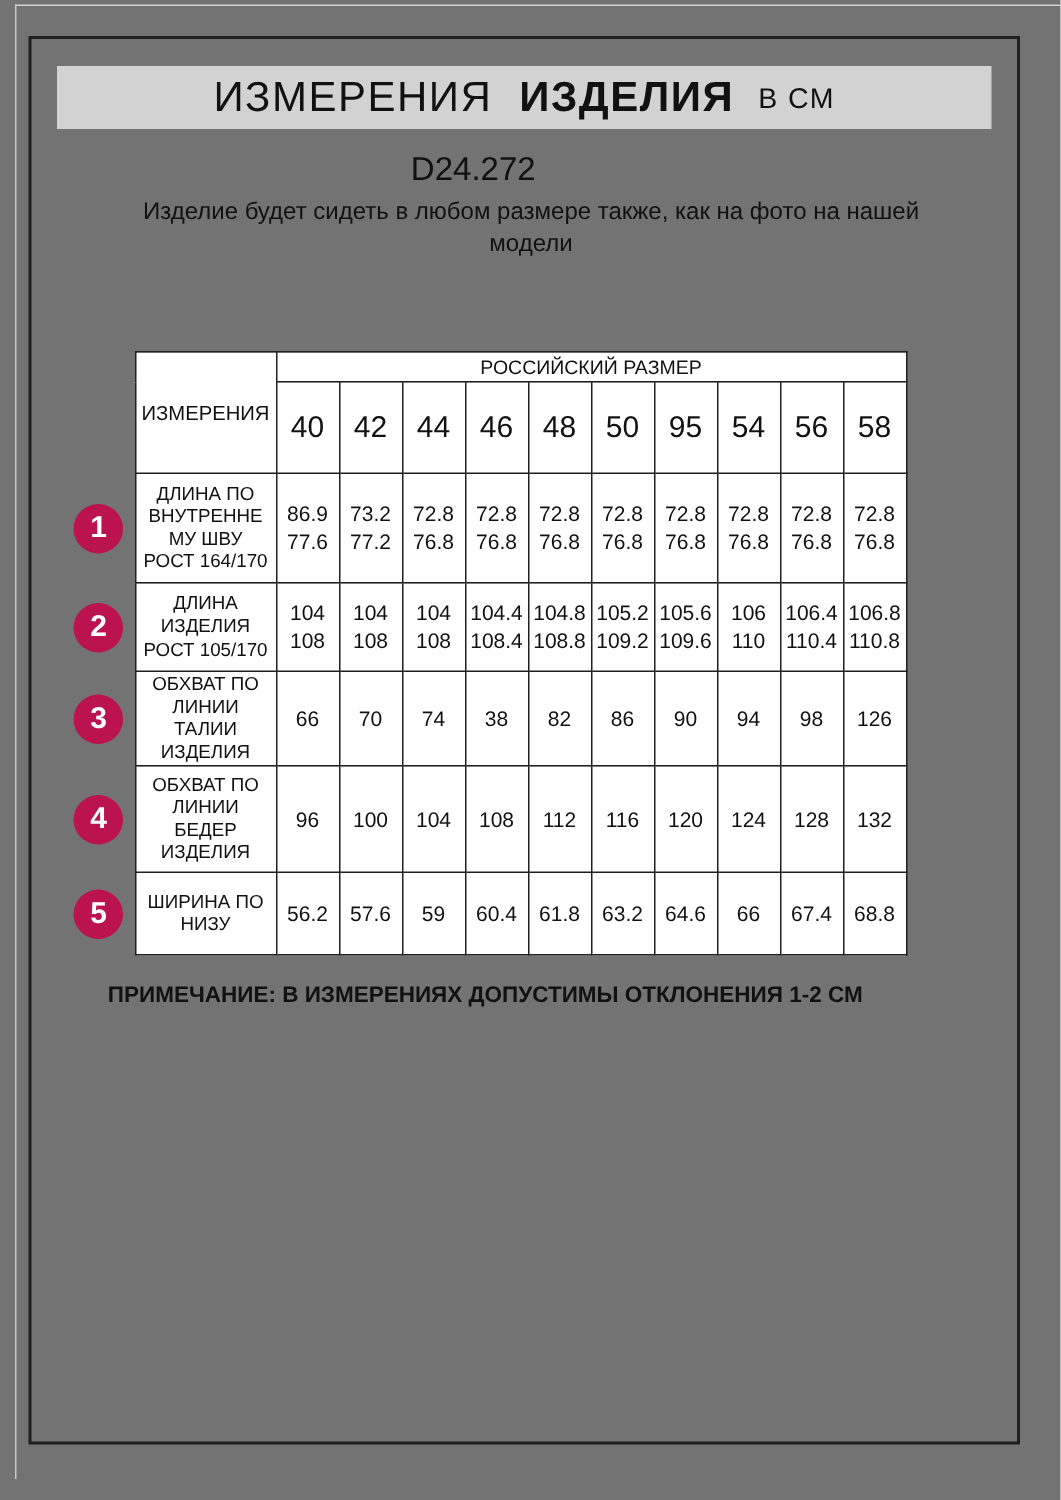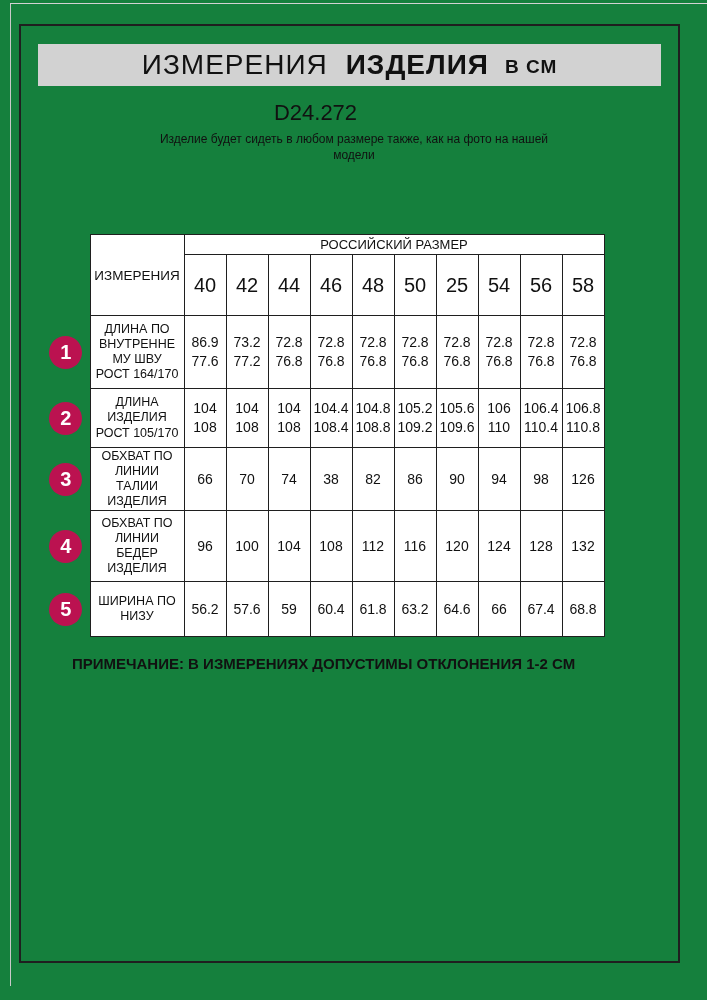--- a/index.html
+++ b/index.html
@@ -1,36 +1,36 @@
 <!DOCTYPE html>
 <html style="--accent: #BB1250; --bar-bg: #D2D2D2; --line: #1F1F1F;"><head>
 <meta charset="utf-8">
 <style>
   html,body{margin:0;padding:0;background:#ffffff;}
   body{font-family:"Liberation Sans", sans-serif; color:#111;}
-  .sheet{position:relative;width:707px;height:1000px;background:#15803d;overflow:hidden;}
+  .sheet{position:relative;width:707px;height:1000px;background:#737373;overflow:hidden;}
 
   
   .edge-left{position:absolute;left:10px;top:3px;bottom:14px;width:1px;background:#c9c9c9;}
   .edge-top{position:absolute;left:10px;top:3px;right:0;height:1px;background:#d2d2d2;}
 
   
   .frame{position:absolute;left:19px;top:24px;width:661px;height:939px;
          box-sizing:border-box;border:2px solid var(--line,#1f1f1f);}
 
   
   .title-bar{position:absolute;left:38px;top:44px;width:623px;height:42px;
              background:var(--bar-bg,#d2d2d2);display:flex;align-items:center;justify-content:center;}
   .title-main{font-size:28px;font-weight:400;letter-spacing:1px;}
   .title-emphasis{font-size:28px;font-weight:bold;letter-spacing:1px;margin-left:18px;}
-  .title-unit{font-size:19px;font-weight:700;letter-spacing:1px;margin-left:16px;padding-top:4px;}
+  .title-unit{font-size:19px;font-weight:400;letter-spacing:1px;margin-left:16px;padding-top:4px;}
 
   .model-code{position:absolute;left:19px;top:100px;width:593px;text-align:center;font-size:22px;}
   .description{position:absolute;left:74px;top:132px;width:560px;text-align:center;
-               font-size:12px;line-height:1.3;white-space:pre-line;}
+               font-size:16px;line-height:1.3;white-space:pre-line;}
 
   
   .size-table{position:absolute;left:42px;top:234px;border-collapse:collapse;table-layout:fixed;}
   .col-badge{width:48px;}
   .col-label{width:94px;}
   .col-size{width:42px;}
   .size-table th,.size-table td{border:1px solid var(--line,#1f1f1f);padding:0;
       text-align:center;vertical-align:middle;background:#fff;font-weight:400;}
   .size-table td.badge-cell{border:none;background:transparent;}
   .group-header{height:19px;font-size:13px;}
@@ -90,21 +90,21 @@
         <th class="corner-cell" rowspan="2">ИЗМЕРЕНИЯ</th>
         <th class="group-header" colspan="10">РОССИЙСКИЙ РАЗМЕР</th>
       </tr>
       <tr>
           <td class="size-cell">40</td>
           <td class="size-cell">42</td>
           <td class="size-cell">44</td>
           <td class="size-cell">46</td>
           <td class="size-cell">48</td>
           <td class="size-cell">50</td>
-          <td class="size-cell">25</td>
+          <td class="size-cell">95</td>
           <td class="size-cell">54</td>
           <td class="size-cell">56</td>
           <td class="size-cell">58</td>
         </tr>
     </thead>
     <tbody>
         <tr class="body-row row-1">
           <td class="badge-cell">
             <div class="badge">1</div>
           </td>

